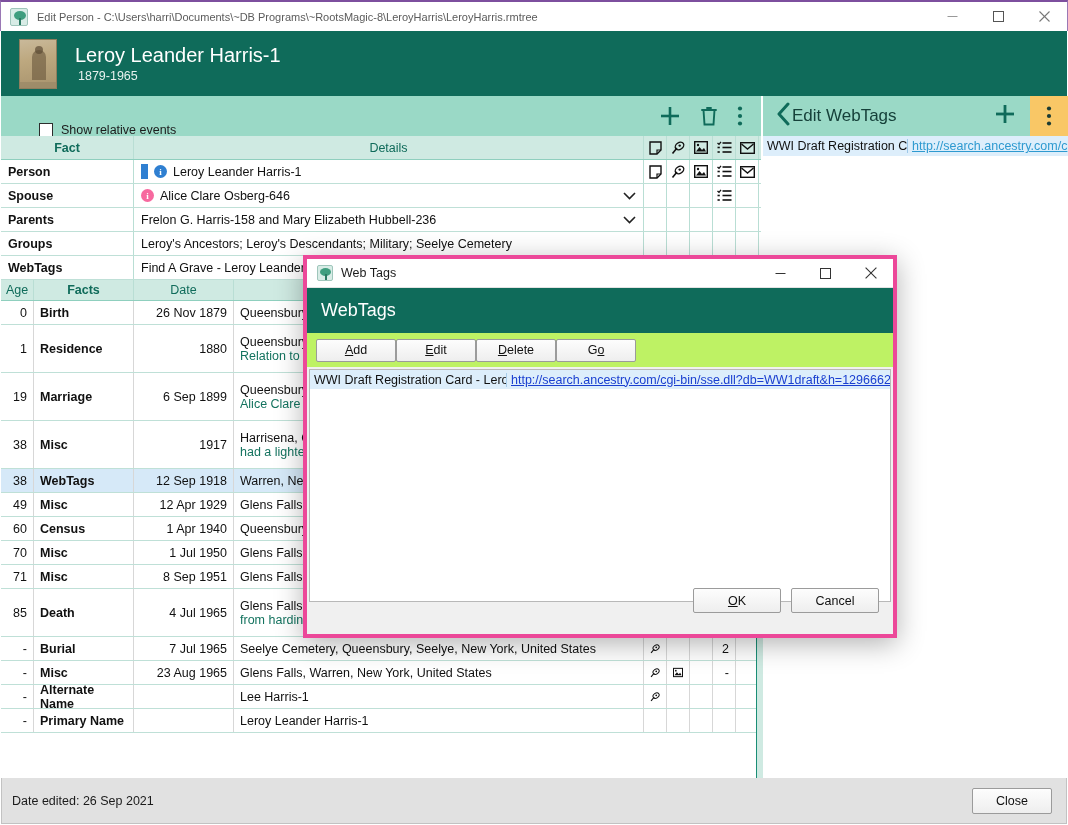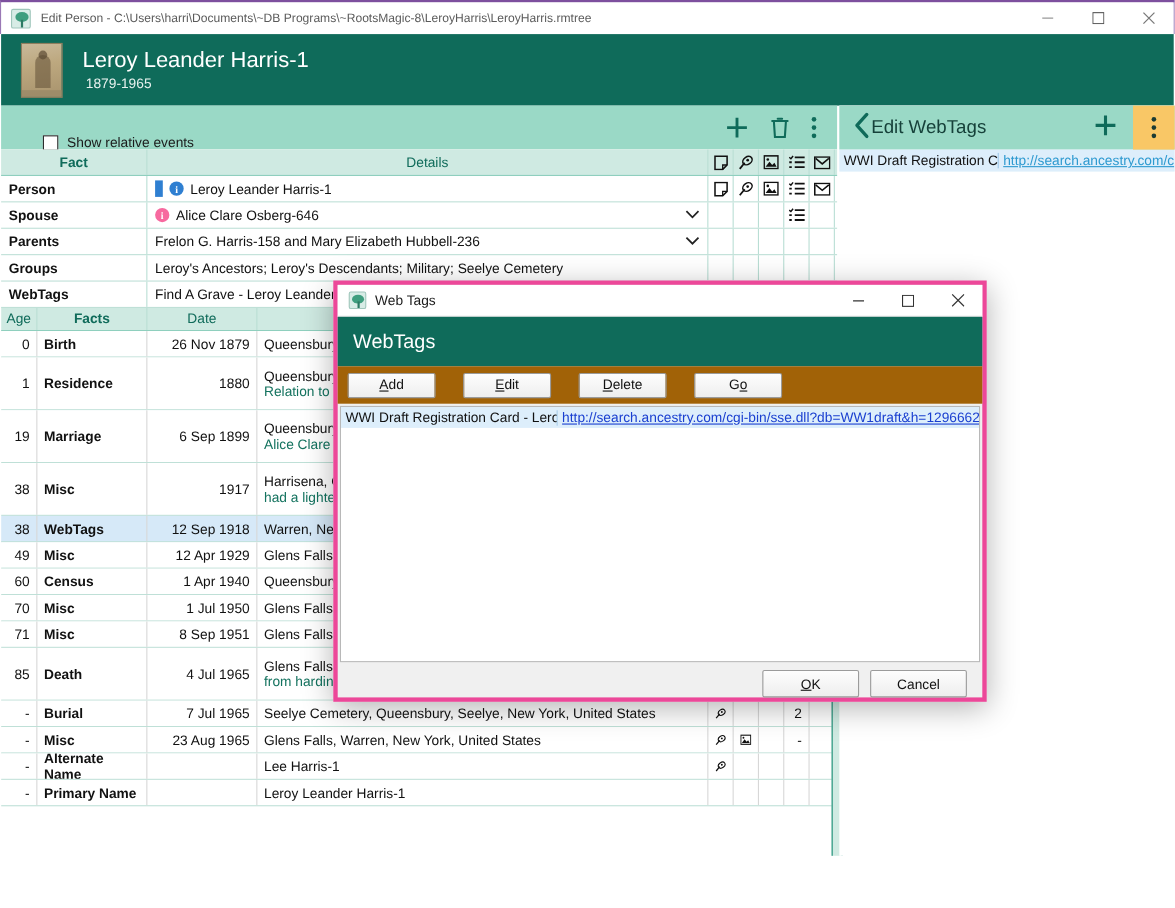--- a/index.html
+++ b/index.html
@@ -260,43 +260,43 @@
   .m-tbtns { margin-left: auto; display: flex; }
   .m-tbtn {
     width: 45px; height: 29px; display: flex; align-items: center; justify-content: center;
     color: #222;
   }
   .m-banner {
     height: 45px; background: #0f6b5a; display: flex; align-items: center;
   }
   .m-banner-title { color: #fff; font-size: 18px; margin-left: 14px; }
   .m-toolbar {
-    height: 34px; background: #a16207; display: flex; align-items: center;
-    gap: 25px; padding-left: 9px;
+    height: 34px; background: #bef264; display: flex; align-items: center;
+    gap: 0; padding-left: 9px;
   }
   .m-toolbar .btn { width: 80px; height: 23px; }
   .m-list {
     margin: 2px 2px 0 2px; height: 233px; background: #ffffff;
     border: 1px solid #b8b8b8; overflow: hidden;
   }
   .m-row {
     display: flex; height: 19px; align-items: center; background: #ddeefb;
     font-size: 12.5px;
   }
   .m-row .name {
     width: 197px; flex: none; padding: 0 4px; white-space: nowrap; overflow: hidden;
     border-right: 1px solid #a8cdea; color: #111;
   }
   .m-row .url {
     flex: 1; padding: 0 4px; white-space: nowrap; overflow: hidden;
     color: #1a3fd0; text-decoration: underline;
   }
   .m-footer {
     position: absolute; left: 0; bottom: 0; width: 100%; height: 46px;
-    display: flex; align-items: flex-end; justify-content: flex-end;
+    display: flex; align-items: flex-start; justify-content: flex-end;
     gap: 10px; padding-right: 14px;
   }
   .m-footer .btn { width: 88px; height: 25px; }
   u.acc { text-decoration: underline; }
 </style>
 </head>
 <body>
 
 <div id="root">
 
@@ -752,20 +752,24 @@
       </span>
     </div>
     <div class="wt-list" id="wt-list">
         <div class="wt-item">
           <div class="name">WWI Draft Registration Card</div>
           <div class="url">http://search.ancestry.com/c</div>
         </div>
       </div>
   </div>
 
+  <div class="statusbar">
+    <span class="status-text">Date edited: 26 Sep 2021</span>
+    <div class="btn close-btn">Close</div>
+  </div>
 
   <div class="modal">
     <div class="m-titlebar">
       <span class="m-icon">
           <span class="crown"></span>
           <span class="trunk"></span>
         </span>
       <span class="m-title">Web Tags</span>
       <span class="m-tbtns">
         <span class="m-tbtn">

